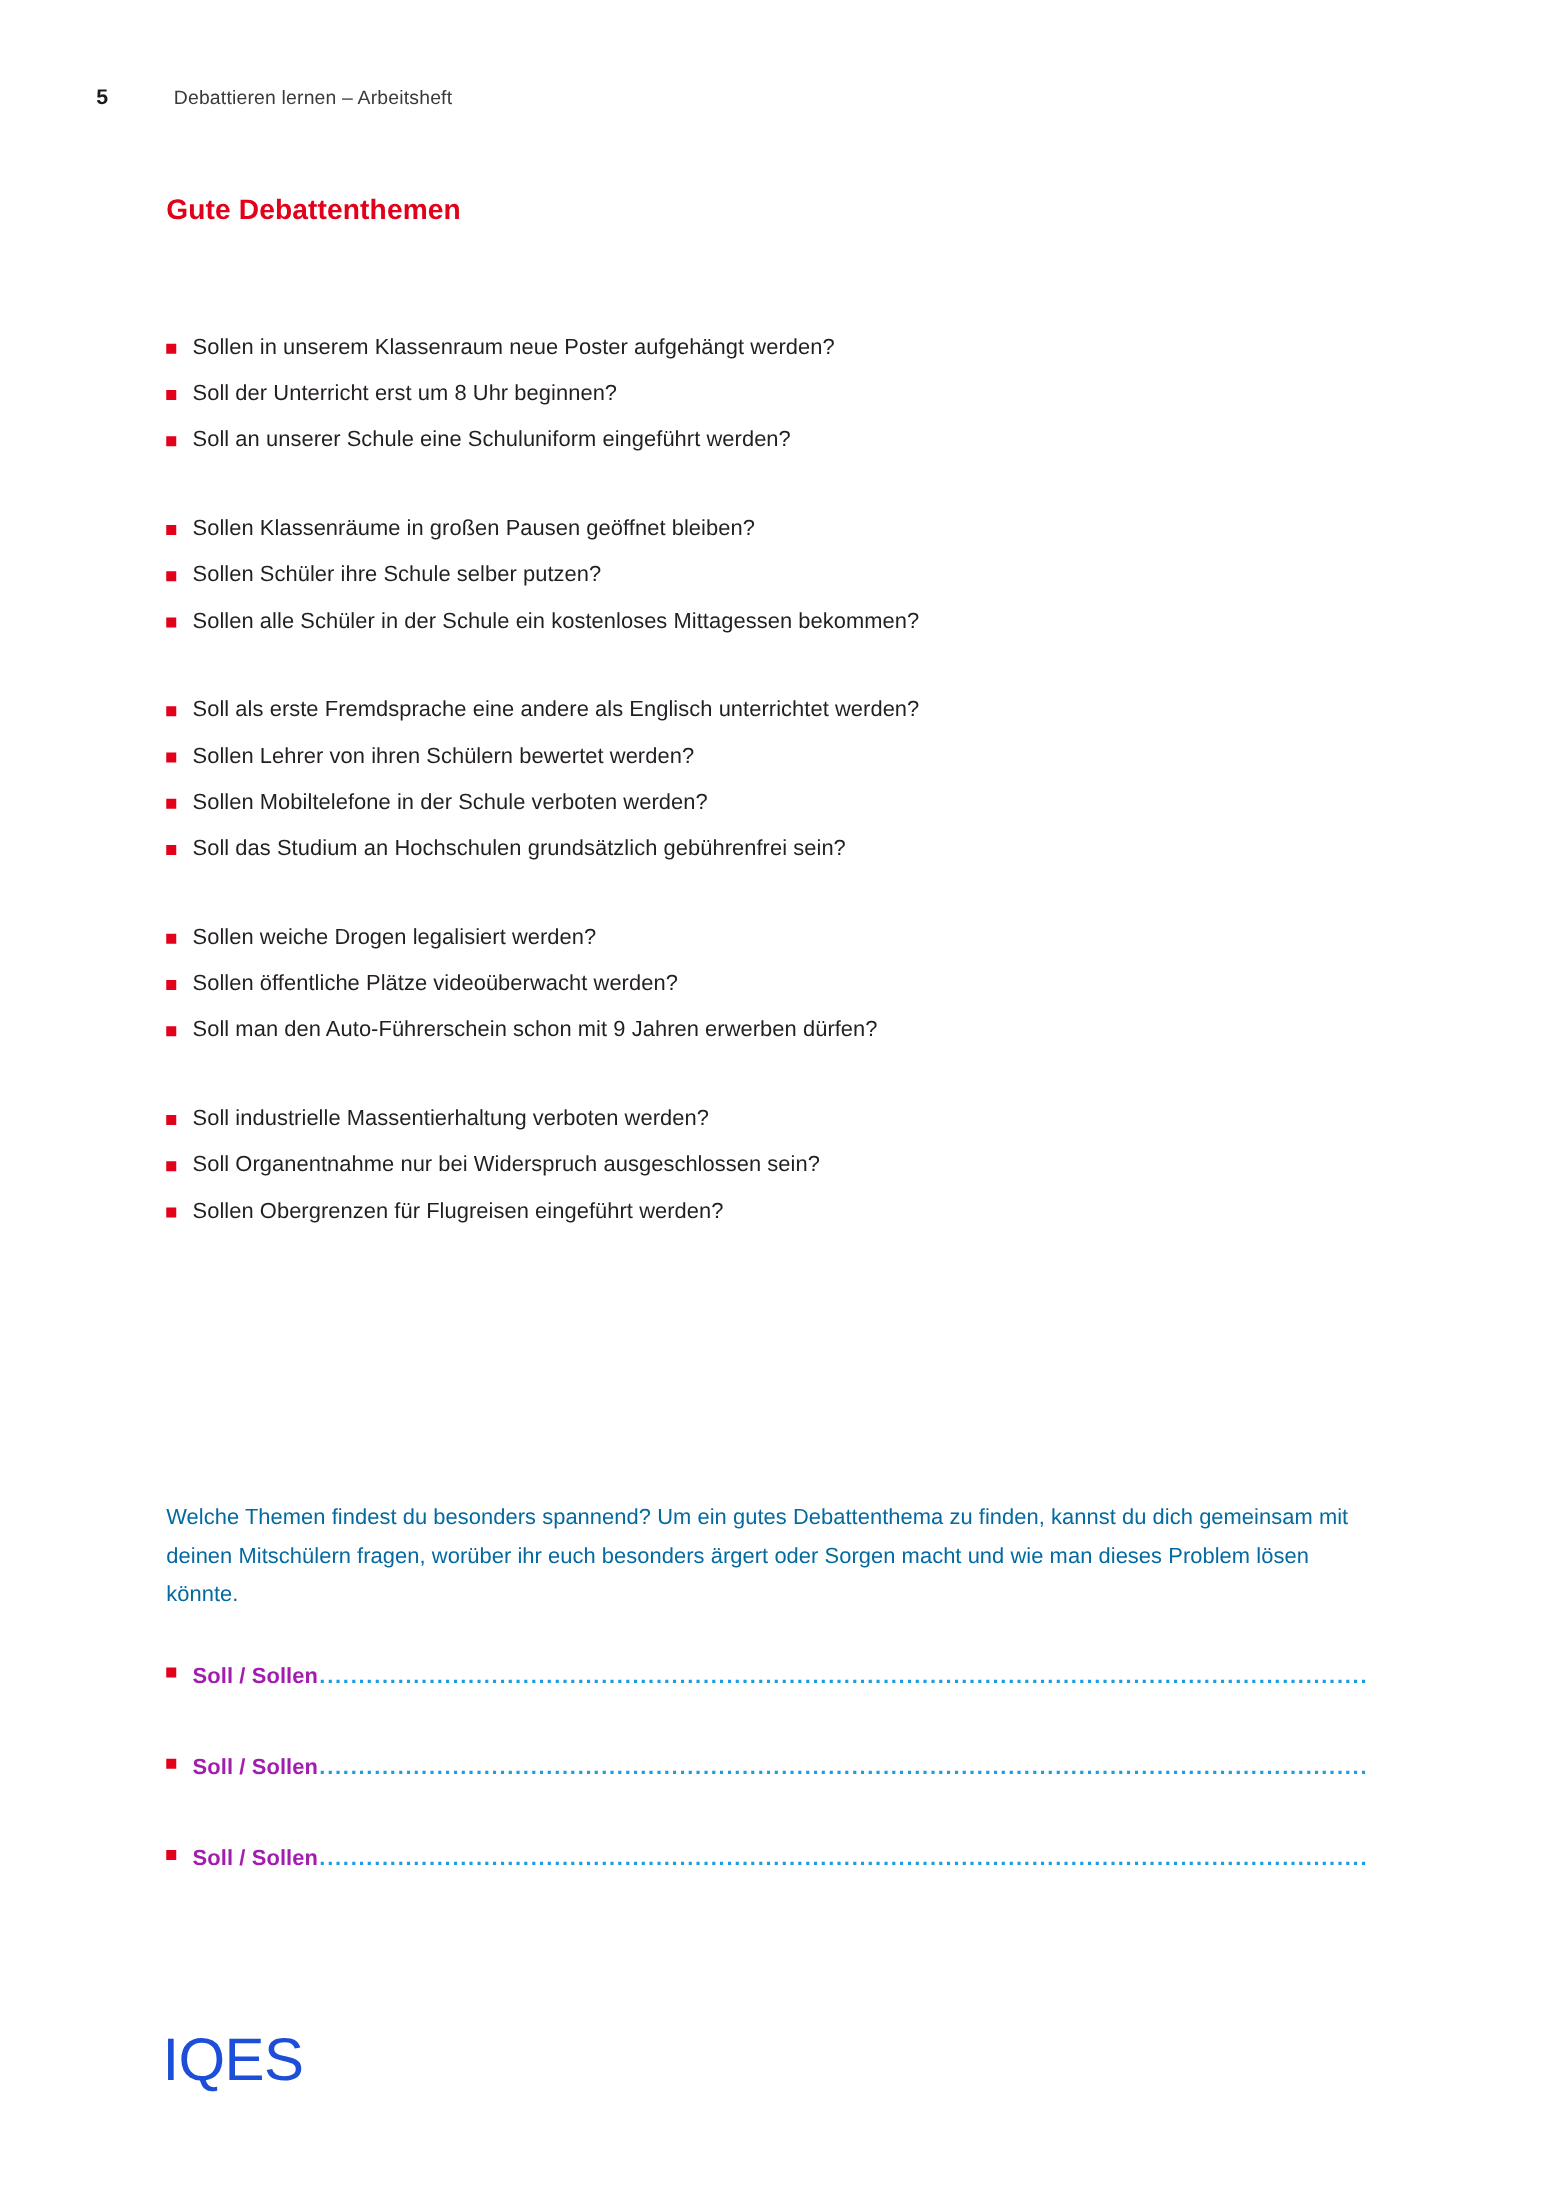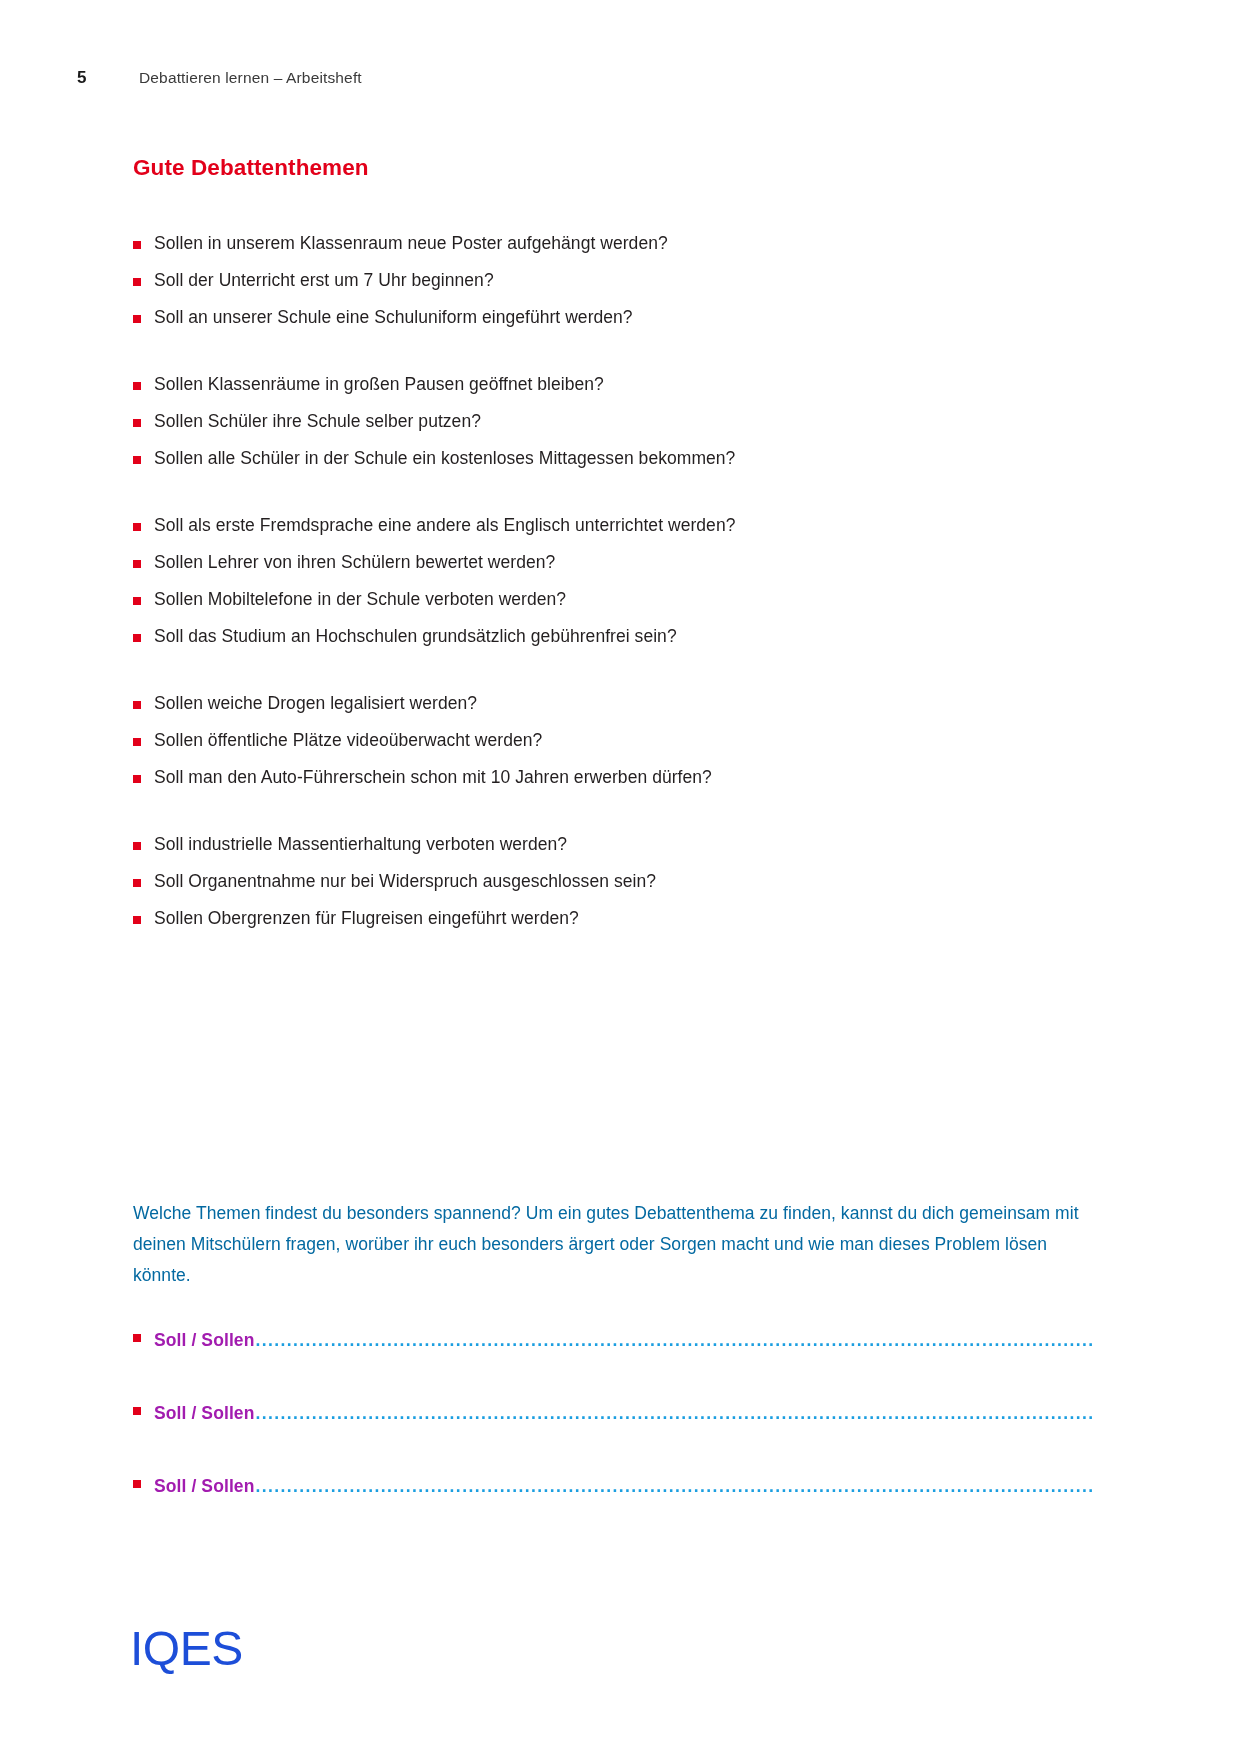--- a/index.html
+++ b/index.html
@@ -64,20 +64,21 @@
 
   
   .topic-groups {
     position: absolute;
     top: 232px;
     left: 0;
     width: 960px;
   }
   .topic-group {
     margin-bottom: 30px;
+    margin-top: 34px;
   }
   .topic-group:last-child {
     margin-bottom: 0;
   }
   .bullet-row {
     display: flex;
     align-items: flex-start;
     height: 37px;
   }
   .bullet-sq {
@@ -176,21 +177,21 @@
     <div class="section-title">Gute Debattenthemen</div>
 
     <div class="topic-groups">
         <div class="topic-group">
           <div class="bullet-row">
             <span class="bullet-sq"></span>
             <span class="bullet-text">Sollen in unserem Klassenraum neue Poster aufgehängt werden?</span>
           </div>
           <div class="bullet-row">
             <span class="bullet-sq"></span>
-            <span class="bullet-text">Soll der Unterricht erst um 7 Uhr beginnen?</span>
+            <span class="bullet-text">Soll der Unterricht erst um 8 Uhr beginnen?</span>
           </div>
           <div class="bullet-row">
             <span class="bullet-sq"></span>
             <span class="bullet-text">Soll an unserer Schule eine Schuluniform eingeführt werden?</span>
           </div>
         </div>
         <div class="topic-group">
           <div class="bullet-row">
             <span class="bullet-sq"></span>
             <span class="bullet-text">Sollen Klassenräume in großen Pausen geöffnet bleiben?</span>
@@ -226,21 +227,21 @@
           <div class="bullet-row">
             <span class="bullet-sq"></span>
             <span class="bullet-text">Sollen weiche Drogen legalisiert werden?</span>
           </div>
           <div class="bullet-row">
             <span class="bullet-sq"></span>
             <span class="bullet-text">Sollen öffentliche Plätze videoüberwacht werden?</span>
           </div>
           <div class="bullet-row">
             <span class="bullet-sq"></span>
-            <span class="bullet-text">Soll man den Auto-Führerschein schon mit 10 Jahren erwerben dürfen?</span>
+            <span class="bullet-text">Soll man den Auto-Führerschein schon mit 9 Jahren erwerben dürfen?</span>
           </div>
         </div>
         <div class="topic-group">
           <div class="bullet-row">
             <span class="bullet-sq"></span>
             <span class="bullet-text">Soll industrielle Massentierhaltung verboten werden?</span>
           </div>
           <div class="bullet-row">
             <span class="bullet-sq"></span>
             <span class="bullet-text">Soll Organentnahme nur bei Widerspruch ausgeschlossen sein?</span>

